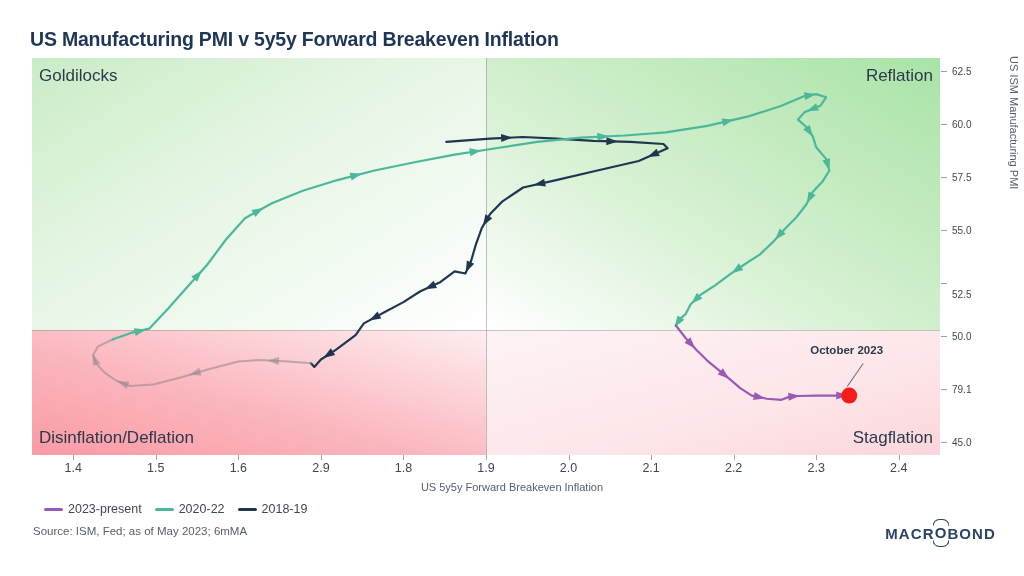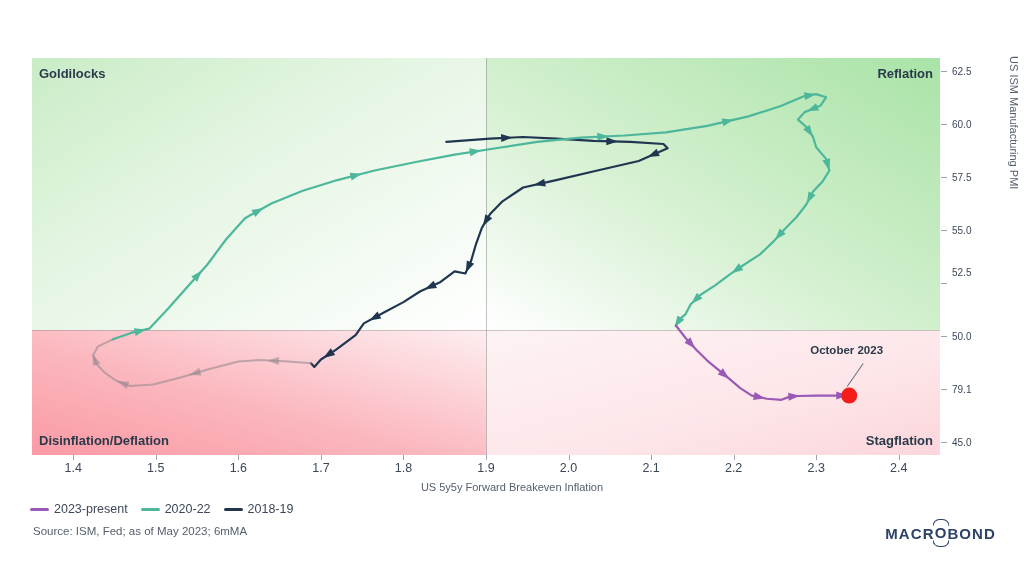--- a/index.html
+++ b/index.html
@@ -46,22 +46,22 @@
     background: rgba(120,120,120,0.45);
   }
   .hdiv {
     position: absolute;
     left: 0; top: 68.5%; width: 100%; height: 1px;
     background: rgba(120,120,120,0.38);
   }
 
   .corner-label {
     position: absolute;
-    font-size: 13px;
-    font-weight: bold;
+    font-size: 17px;
+    font-weight: normal;
     color: #2b3a4a;
     white-space: nowrap;
   }
   .cl-goldilocks { left: 7px; top: 8px; }
   .cl-reflation { right: 7px; top: 8px; }
   .cl-disinflation { left: 7px; bottom: 7px; }
   .cl-stagflation { right: 7px; bottom: 7px; }
 
   svg.chart { position: absolute; left: 0; top: 0; width: 908px; height: 397px; }
 
@@ -111,21 +111,21 @@
     right: 4px; top: 256px;
     font-size: 11px;
     color: #55606e;
     transform-origin: right top;
     transform: rotate(90deg) translateX(-50%);
     white-space: nowrap;
   }
 
   .legend {
     position: absolute;
-    left: 30px; top: 502px;
+    left: 44px; top: 502px;
     display: flex; align-items: center; gap: 6px;
     font-size: 12.5px;
     color: #3c4858;
   }
   .legend-item { display: flex; align-items: center; gap: 5px; margin-right: 7px; }
   .swatch { width: 19px; height: 3px; border-radius: 2px; display: inline-block; }
 
   .source {
     position: absolute;
     left: 33px; top: 525px;
@@ -149,20 +149,21 @@
   .logo-arc { position: absolute; left: 50%; transform: translateX(-50%);
               width: 17px; height: 7px; border: 1.3px solid #2c4266; }
   .logo-arc-top { top: -5px; border-bottom: none; border-radius: 11px 11px 0 0; }
   .logo-arc-bot { bottom: -5px; border-top: none; border-radius: 0 0 11px 11px; }
 </style>
 </head>
 <body>
 
 <div id="page">
 
+  <div class="title">US Manufacturing PMI v 5y5y Forward Breakeven Inflation</div>
 
   <div class="plot-wrap">
     <div class="quad q-tl"></div>
     <div class="quad q-tr"></div>
     <div class="quad q-bl"></div>
     <div class="quad q-br"></div>
     <div class="vdiv"></div>
     <div class="hdiv"></div>
 
     <div class="corner-label cl-goldilocks">Goldilocks</div>
@@ -225,21 +226,21 @@
   </div>
 
   <div id="xaxis">
       <div class="xtick-mark" style="left: 73.2727px;"></div>
       <div class="xtick" style="left: 73.2727px;">1.4</div>
       <div class="xtick-mark" style="left: 155.818px;"></div>
       <div class="xtick" style="left: 155.818px;">1.5</div>
       <div class="xtick-mark" style="left: 238.364px;"></div>
       <div class="xtick" style="left: 238.364px;">1.6</div>
       <div class="xtick-mark" style="left: 320.909px;"></div>
-      <div class="xtick" style="left: 320.909px;">1.7</div>
+      <div class="xtick" style="left: 320.909px;">2.9</div>
       <div class="xtick-mark" style="left: 403.455px;"></div>
       <div class="xtick" style="left: 403.455px;">1.8</div>
       <div class="xtick-mark" style="left: 486px;"></div>
       <div class="xtick" style="left: 486px;">1.9</div>
       <div class="xtick-mark" style="left: 568.545px;"></div>
       <div class="xtick" style="left: 568.545px;">2.0</div>
       <div class="xtick-mark" style="left: 651.091px;"></div>
       <div class="xtick" style="left: 651.091px;">2.1</div>
       <div class="xtick-mark" style="left: 733.636px;"></div>
       <div class="xtick" style="left: 733.636px;">2.2</div>
@@ -251,21 +252,21 @@
   <div class="xaxis-title">US 5y5y Forward Breakeven Inflation</div>
 
   <div id="yaxis">
       <div class="ytick-mark" style="top: 442.262px;"></div>
       <div class="ytick" style="top: 442.262px;">45.0</div>
       <div class="ytick-mark" style="top: 389.187px;"></div>
       <div class="ytick" style="top: 389.187px;">79.1</div>
       <div class="ytick-mark" style="top: 336.112px;"></div>
       <div class="ytick" style="top: 336.112px; text-align: center;">50.0</div>
       <div class="ytick-mark" style="top: 283.037px;"></div>
-      <div class="ytick" style="top: 272px;">52.5</div>
+      <div class="ytick" style="top: 294px;">52.5</div>
       <div class="ytick-mark" style="top: 229.963px;"></div>
       <div class="ytick" style="top: 229.963px;">55.0</div>
       <div class="ytick-mark" style="top: 176.888px;"></div>
       <div class="ytick" style="top: 176.888px;">57.5</div>
       <div class="ytick-mark" style="top: 123.813px;"></div>
       <div class="ytick" style="top: 123.813px;">60.0</div>
       <div class="ytick-mark" style="top: 70.738px;"></div>
       <div class="ytick" style="top: 70.738px;">62.5</div>
     </div>
   <div class="yaxis-title">US ISM Manufacturing PMI</div>

